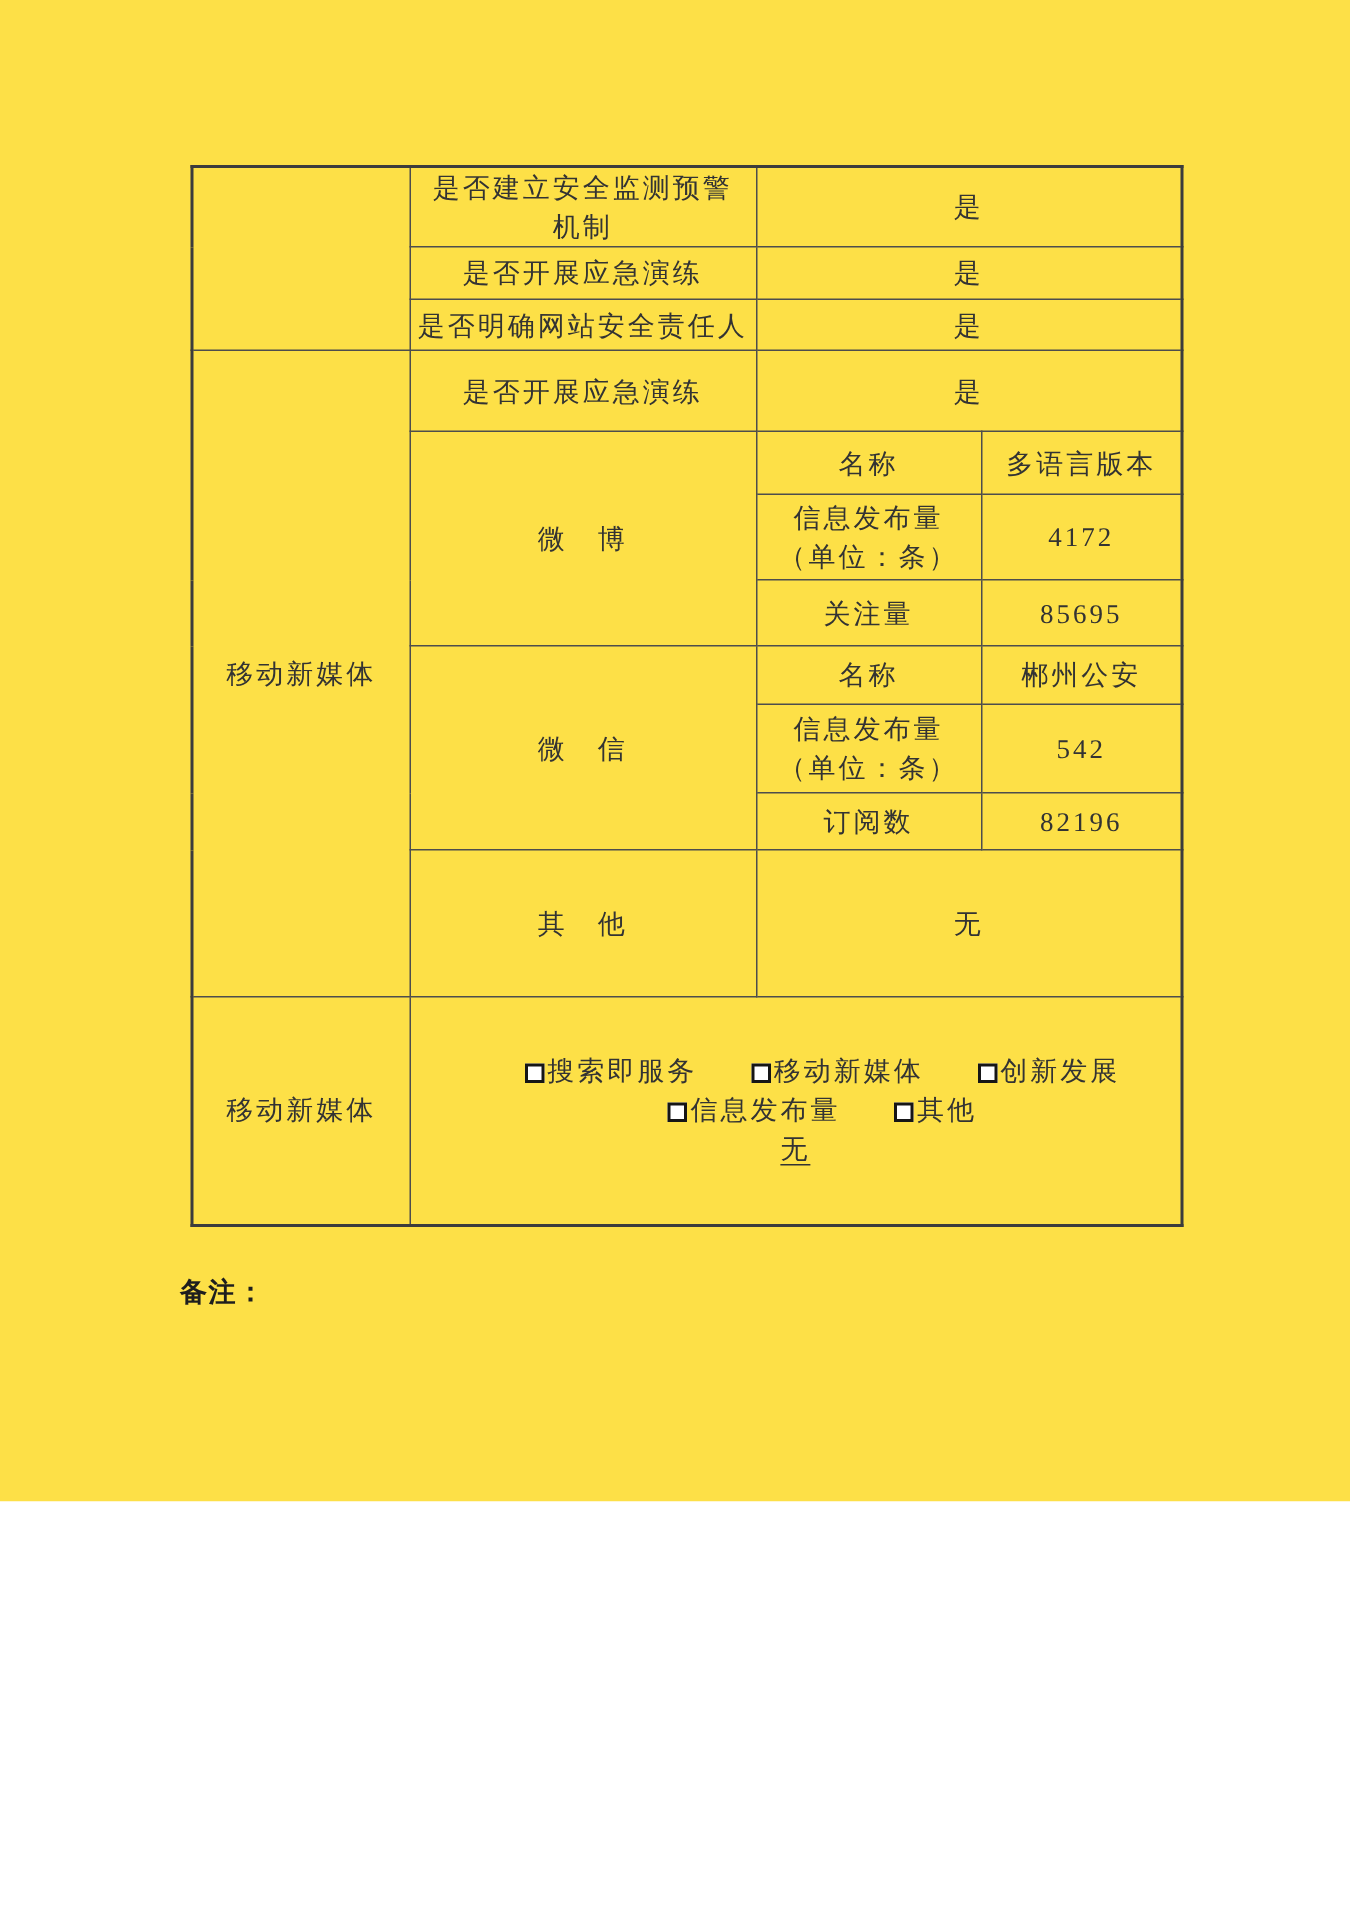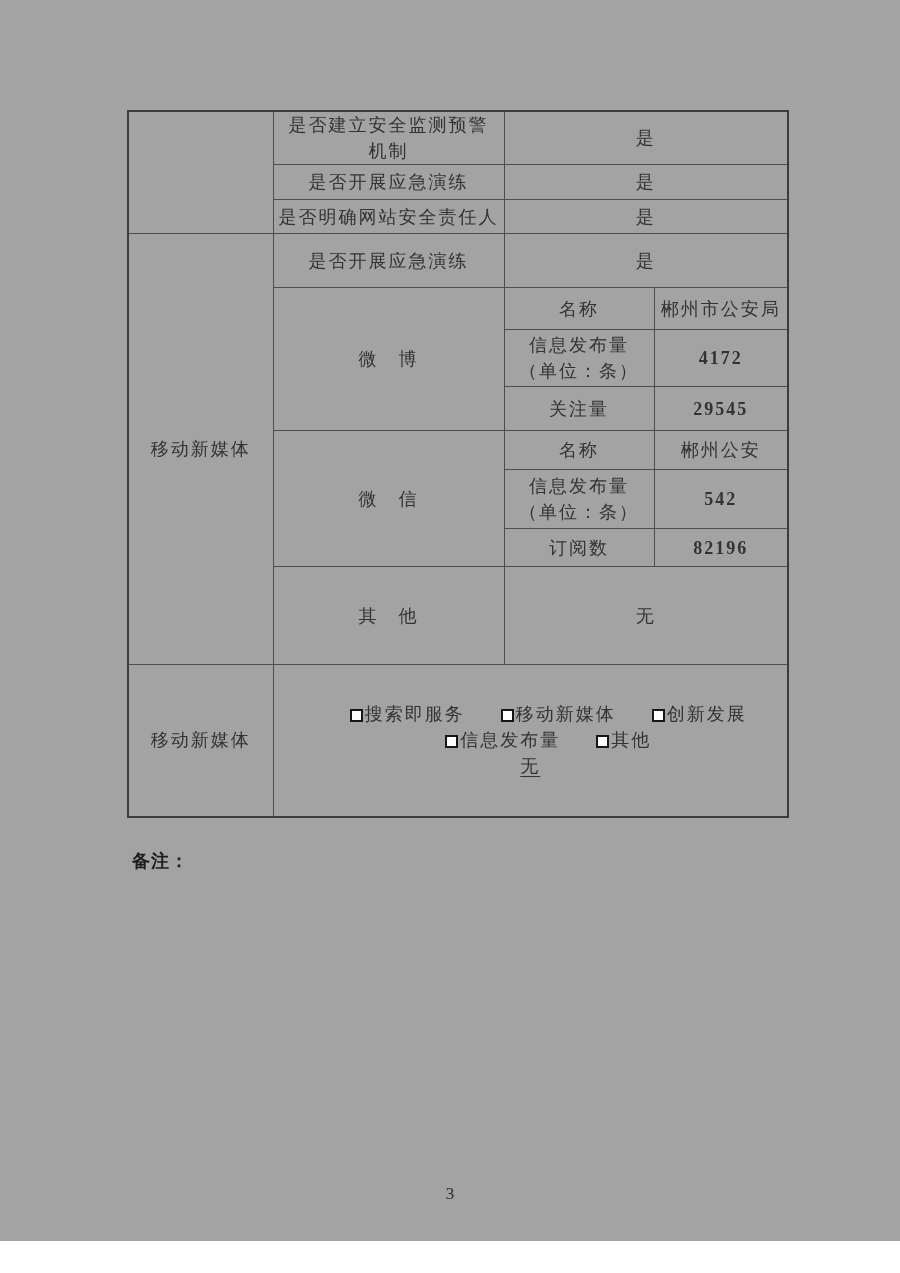--- a/index.html
+++ b/index.html
@@ -1,21 +1,21 @@
 <!DOCTYPE html>
 <html><head>
 <meta charset="utf-8">
 <style>
   * { box-sizing: border-box; }
   html, body { margin: 0; padding: 0; background: #ffffff; }
   .page {
     position: relative;
     width: 900px;
-    height: 1241px;
-    background: #a3a3a3;
+    height: 1001px;
+    background: #fde047;
     font-family: "Liberation Serif", "DejaVu Serif", serif;
     color: #333333;
     overflow: hidden;
   }
   table.report {
     position: absolute;
     left: 127px;
     top: 110px;
     width: 660px;
     border-collapse: collapse;
@@ -25,21 +25,21 @@
   table.report td {
     border: 1px solid #4d4d4d;
     text-align: center;
     vertical-align: middle;
     font-size: 18px;
     letter-spacing: 2px;
     line-height: 26px;
     padding: 0;
     overflow: hidden;
   }
-  td.num { letter-spacing: 1px; font-weight: bold; }
+  td.num { letter-spacing: 1px; }
   td.section-label { letter-spacing: 3px; }
   td.innov-cell {
     text-align: left;
     padding-left: 33px;
     padding-right: 6px;
     letter-spacing: 0.5px;
     line-height: 32px;
     font-size: 17.5px;
   }
   .cb {
@@ -51,21 +51,21 @@
     vertical-align: -2px;
     background: #ffffff;
   }
   .opt { white-space: nowrap; margin-left: 36px; }
   .underlined {
     text-decoration: underline;
     text-underline-offset: 4px;
   }
   .notes {
     position: absolute;
-    left: 132px;
+    left: 120px;
     top: 849px;
     font-weight: bold;
     font-size: 18px;
     letter-spacing: 1px;
     color: #1e1e1e;
     font-family: Liberation Sans, sans-serif;
   }
   .pagenum {
     position: absolute;
     left: 0;
@@ -108,32 +108,32 @@
     </tr>
 
     <tr style="height:54px">
       <td rowspan="8" class="section-label">移动新媒体</td>
       <td>是否开展应急演练</td>
       <td colspan="2">是</td>
     </tr>
     <tr style="height:42px">
       <td rowspan="3">微　博</td>
       <td>名称</td>
-      <td>郴州市公安局</td>
+      <td>多语言版本</td>
     </tr>
     <tr style="height:57px">
       <td>
         <div>信息发布量</div>
         <div>（单位：条）</div>
       </td>
       <td class="num">4172</td>
     </tr>
     <tr style="height:44px">
       <td>关注量</td>
-      <td class="num">29545</td>
+      <td class="num">85695</td>
     </tr>
     <tr style="height:39px">
       <td rowspan="3">微　信</td>
       <td>名称</td>
       <td>郴州公安</td>
     </tr>
     <tr style="height:59px">
       <td>
         <div>信息发布量</div>
         <div>（单位：条）</div>

